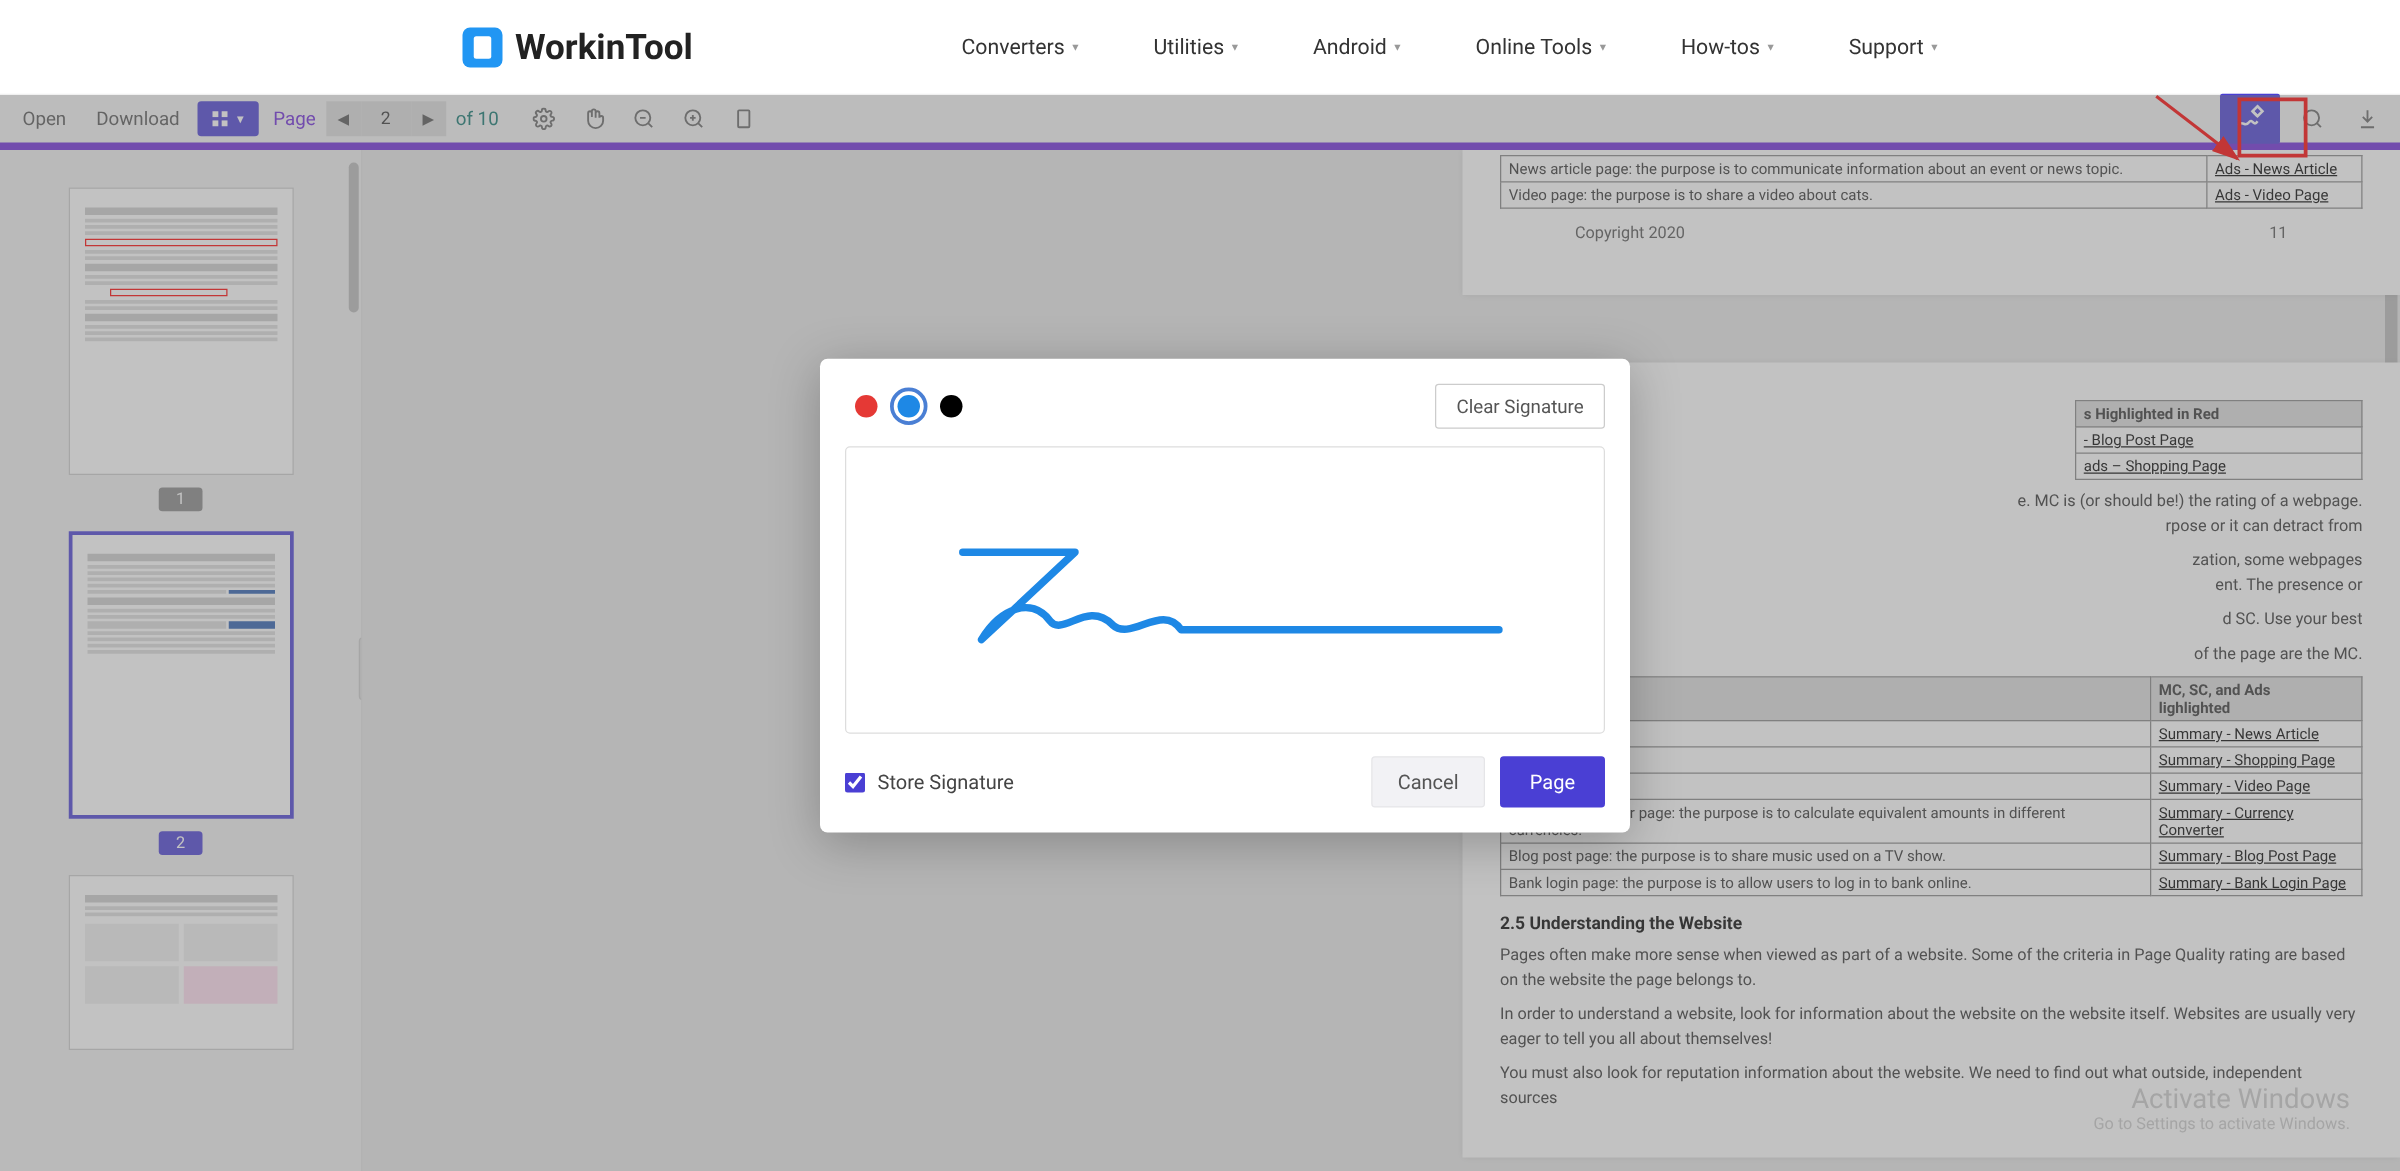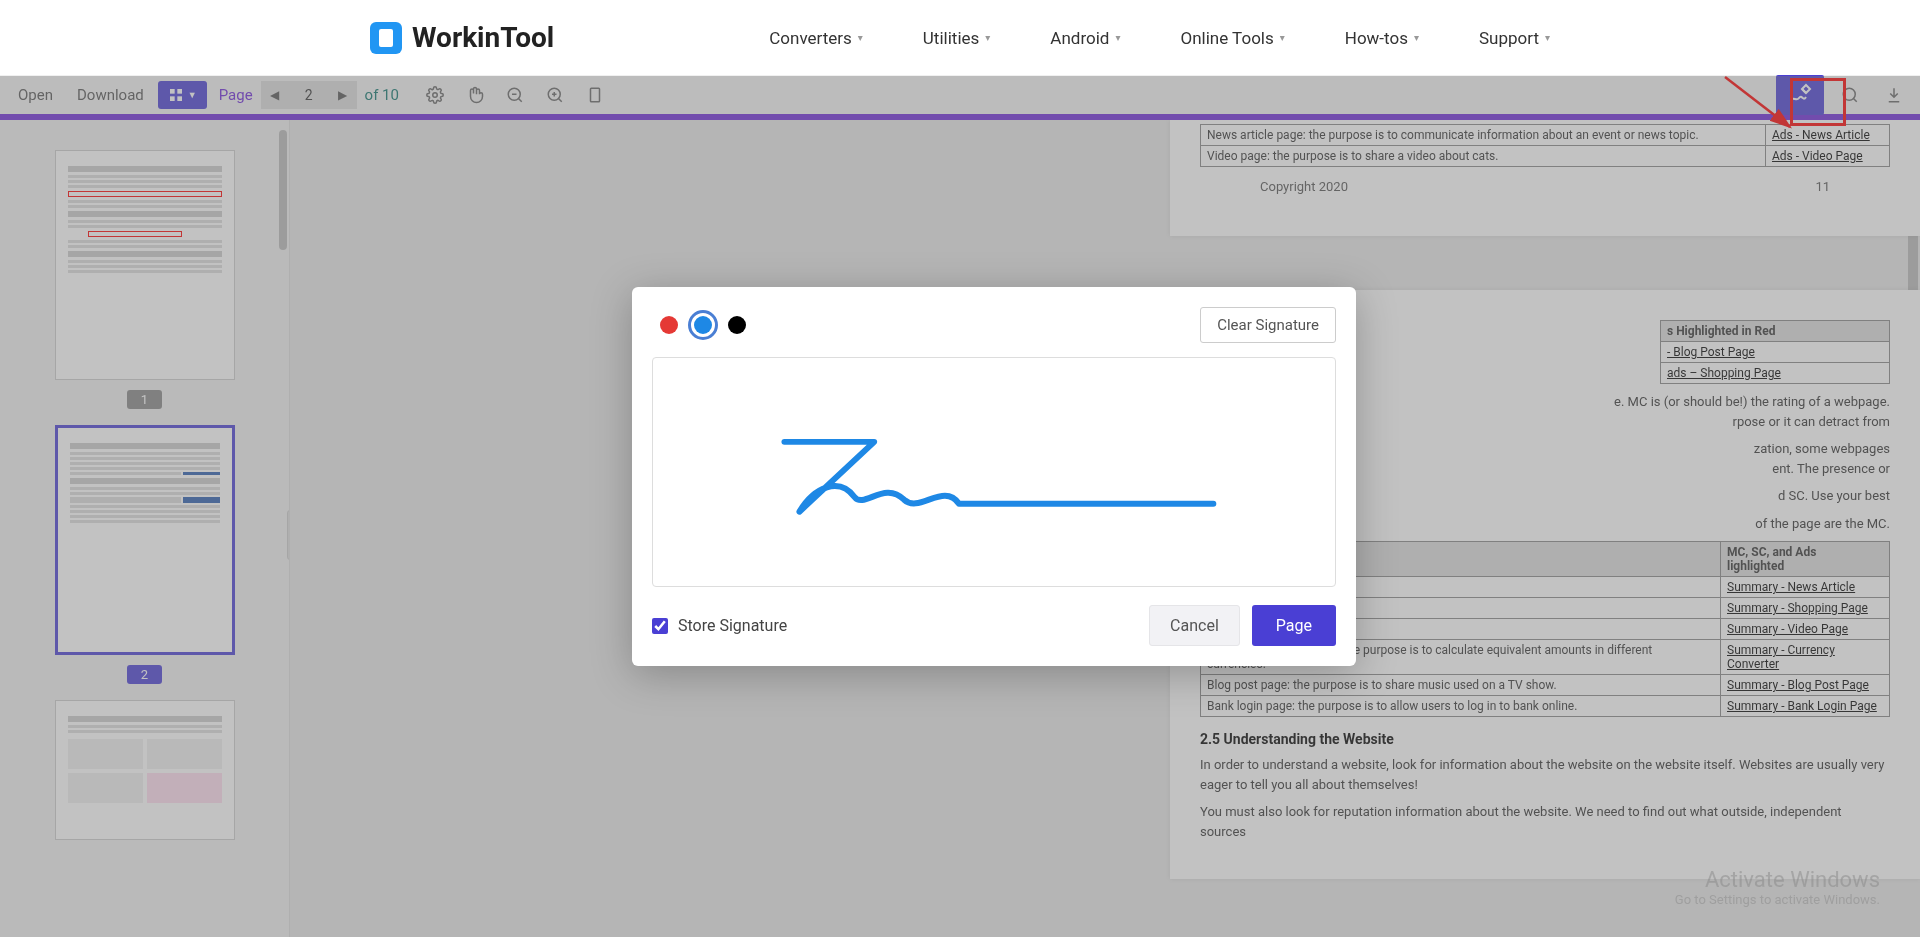--- a/index.html
+++ b/index.html
@@ -58,21 +58,21 @@
 .doc-table th { background: #ddd; font-weight: 700; }
 .doc-link { color: #000000; text-decoration: underline; }
 .doc-footer { display: flex; justify-content: space-between; padding: 12px 60px; font-size: 13px; color: #555; }
 .doc-h { color: #000000; font-weight: 700; margin: 14px 0 8px 0; font-size: 14px; }
 .doc-p { margin: 8px 0; line-height: 1.5; }
 
 
 .overlay { position: absolute; inset: 0; background: rgba(120,120,120,0.45); z-index: 10; }
 
 
-.modal { position: absolute; left: 632px; top: 287px; width: 724px; background: #fff; border-radius: 6px; box-shadow: 0 8px 40px rgba(0,0,0,0.25); z-index: 20; padding: 20px; }
+.modal { position: absolute; left: 656px; top: 287px; width: 648px; background: #fff; border-radius: 6px; box-shadow: 0 8px 40px rgba(0,0,0,0.25); z-index: 20; padding: 20px; }
 .modal-top { display: flex; align-items: center; justify-content: space-between; margin-bottom: 14px; }
 .color-row { display: flex; gap: 16px; align-items: center; padding-left: 8px; }
 .color-dot { width: 18px; height: 18px; border-radius: 50%; cursor: pointer; }
 .color-dot.sel { outline: 3px solid #4a7fd4; outline-offset: 3px; }
 .clear-btn { border: 1px solid #ccc; background: #fff; padding: 8px 16px; font-size: 15px; color: #555; border-radius: 3px; cursor: pointer; }
 .sig-canvas { border: 1px solid #ddd; border-radius: 4px; height: 230px; display: flex; align-items: center; justify-content: center; }
 .sig-canvas svg { width: 90%; height: 70%; }
 .modal-bottom { display: flex; align-items: center; margin-top: 18px; justify-content: flex-end; }
 .store-wrap { display: flex; align-items: center; gap: 10px; font-size: 16px; color: #444; }
 .store-wrap input { width: 16px; height: 16px; accent-color: #4a3fd4; }
@@ -349,20 +349,21 @@
                 <td>Blog post page: the purpose is to share music used on a TV show.</td>
                 <td><a class="doc-link">Summary - Blog Post Page</a></td>
               </tr>
           <tr>
                 <td>Bank login page: the purpose is to allow users to log in to bank online.</td>
                 <td><a class="doc-link">Summary - Bank Login Page</a></td>
               </tr>
         </tbody>
           </table>
         <div class="doc-h">2.5      Understanding the Website</div>
+        <p class="doc-p">Pages often make more sense when viewed as part of a website.  Some of the criteria in Page Quality rating are based on the website the page belongs to.</p>
         <p class="doc-p">In order to understand a website, look for information about the website on the website itself.  Websites are usually very eager to tell you all about themselves!</p>
         <p class="doc-p">You must also look for reputation information about the website.  We need to find out what outside, independent sources</p>
       </div>
     </div>
   </div>
 
   <div class="overlay"></div>
 
   <div class="watermark">
     <div class="w1">Activate Windows</div>

